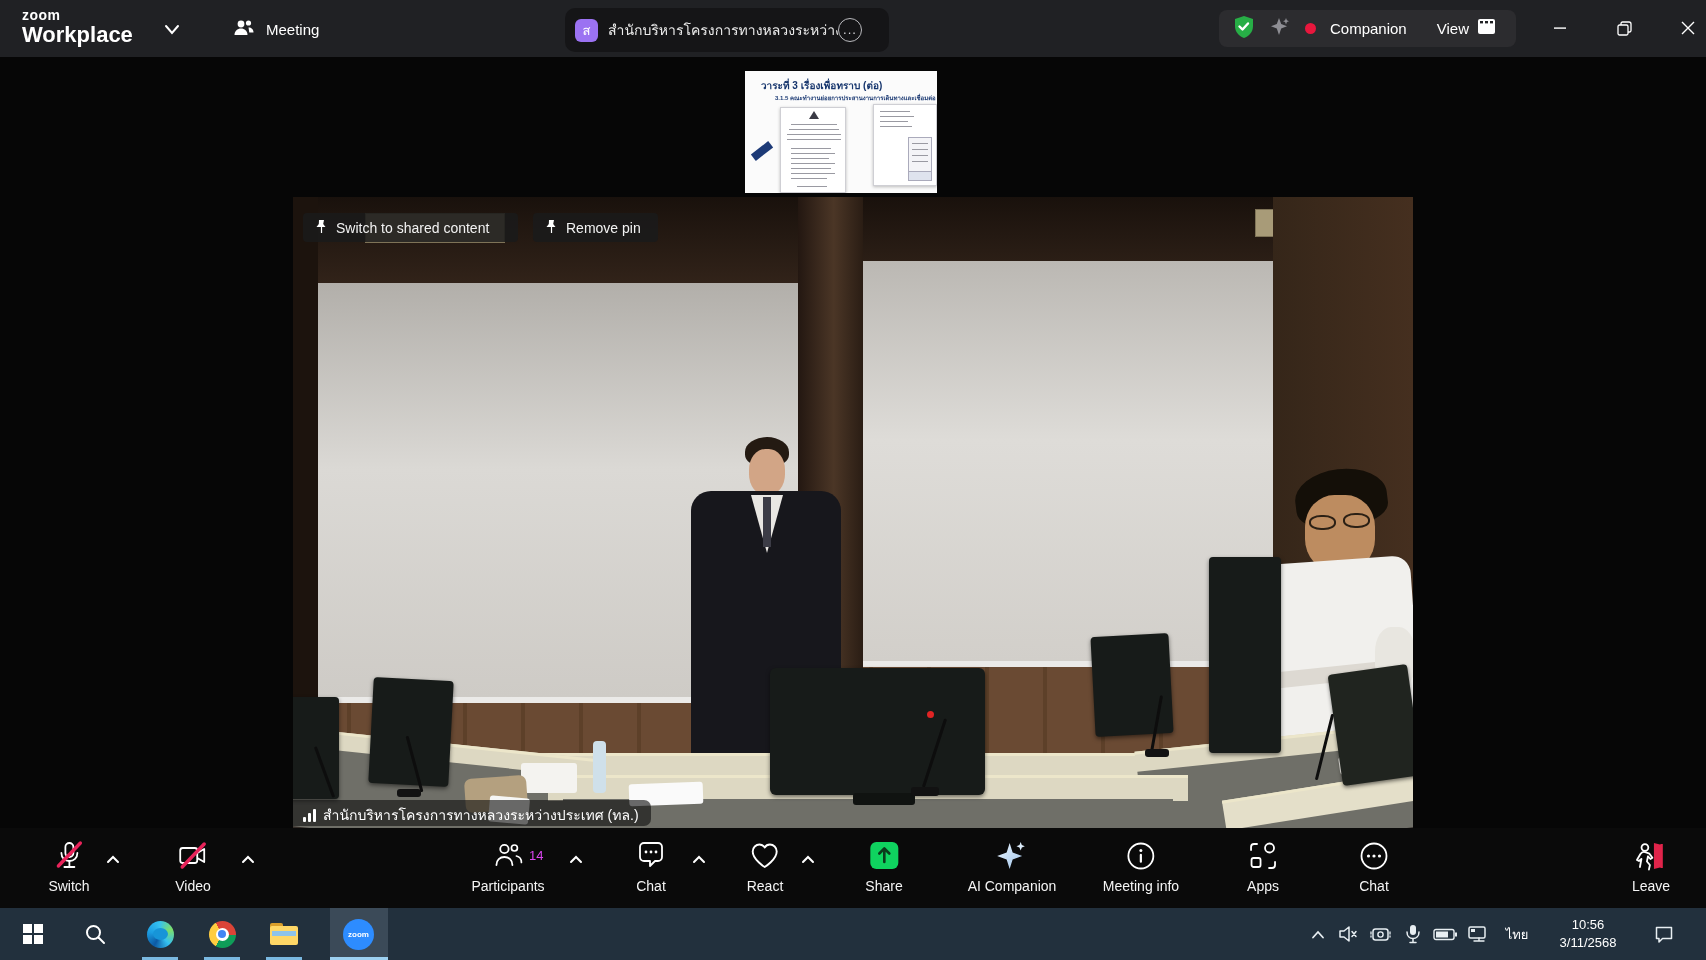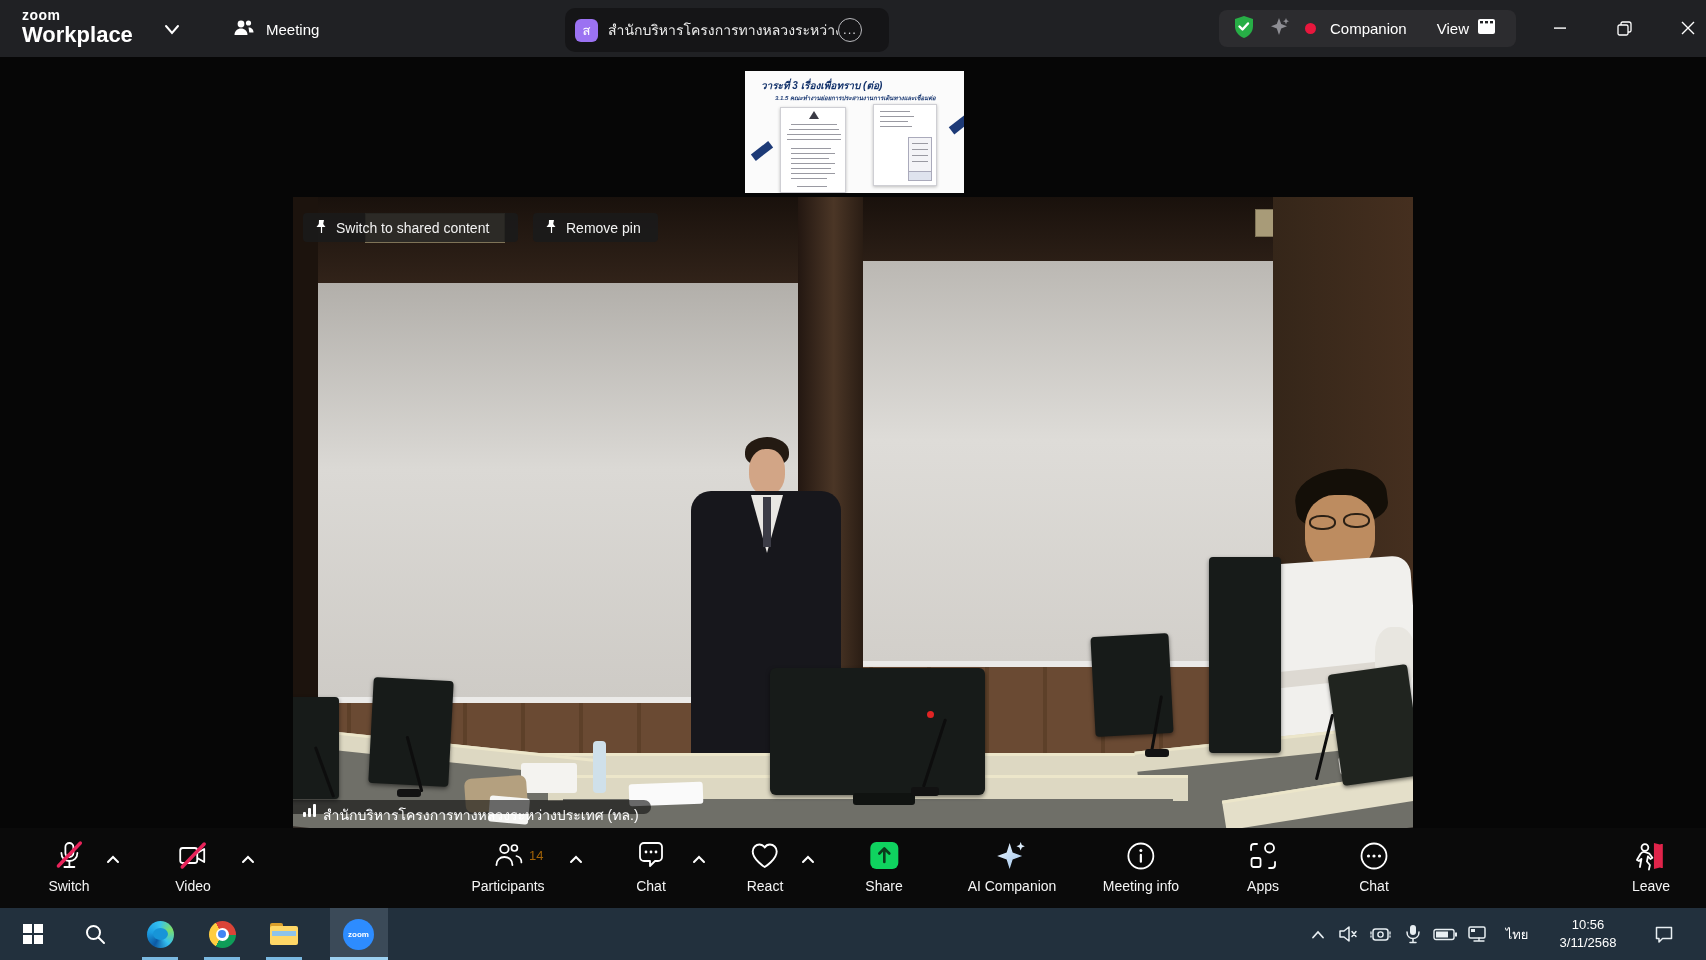--- a/index.html
+++ b/index.html
@@ -21,21 +21,21 @@
   .rec-dot { width:11px; height:11px; border-radius:50%; background:#e8173d; }
   .rec-text, .view-text { color:#fff; font-size:15px; }
   .view-wrap { display:flex; align-items:center; gap:8px; margin-left:16px; }
   .winbtn { position:absolute; top:8px; width:46px; height:40px; display:flex; align-items:center; justify-content:center; }
   .winbtn svg { display:block; }
 
   
   .stage { position:absolute; left:0; top:57px; width:1706px; height:771px; background:#060606; }
 
   
-  .thumb { position:absolute; left:745px; top:14px; width:219px; height:122px; background:#fbfbfb; overflow:hidden;font-style:italic; }
+  .thumb { position:absolute; left:745px; top:14px; width:192px; height:122px; background:#fbfbfb; overflow:hidden; }
   .thumb .t1 { position:absolute; left:16px; top:7px; color:#16356d; font-size:10px; font-weight:bold; }
   .thumb .t2 { position:absolute; left:30px; top:22px; color:#1d3b74; font-size:6px; font-weight:bold; white-space:nowrap; }
   .page { position:absolute; background:#fff; border:1px solid #cfcfd4; box-shadow:0 1px 3px rgba(0,0,0,.25); }
   .pg1 { left:35px; top:36px; width:66px; height:86px; }
   .pg2 { left:128px; top:33px; width:64px; height:82px; }
   .garuda { position:absolute; left:28px; top:3px; width:10px; height:8px; background:#3a3a44; clip-path:polygon(50% 0,100% 100%,0 100%); }
   .tline { position:absolute; height:1px; background:#9a9aa2; }
   .tbox { position:absolute; border:1px solid #aab; background:#f4f4f7; }
   .corner-accent { position:absolute; background:#1d3a77; }
   .ca1 { left:6px; top:76px; width:22px; height:8px; transform:rotate(-38deg); }
@@ -54,30 +54,30 @@
   .edgeL { left:0; top:0; width:25px; height:522px; background:#1c130d; }
   .desk-top { background:#ddd8c2; border-top:3px solid #ece6ca; }
   .desk-panel { background:#6f6f68; }
   .monitor { background:#171b19; border-radius:4px; box-shadow:0 2px 4px rgba(0,0,0,.5); }
   .mic-neck { width:3px; background:#0d0d0d; border-radius:2px; }
   .mic-base { background:#121212; border-radius:3px; }
   .prop { border-radius:3px; }
 
   
   .pin-btn { position:absolute; top:16px; height:29px; background:rgba(26,26,26,.88); border-radius:4px; color:#f2f2f2; font-size:14px; display:flex; align-items:center; gap:8px; padding:0 12px; }
-  .nameplate { position:absolute; left:0; top:603px; height:14px; background:rgba(16,16,16,.62); border-radius:0 7px 7px 0; display:flex; gap:7px; padding:4px 12px 0 10px; color:#fff; font-size:14px; }
+  .nameplate { position:absolute; left:0; top:603px; height:26px; background:rgba(16,16,16,.62); border-radius:0 7px 7px 0; display:flex; align-items:center; gap:7px; padding:4px 12px 0 10px; color:#fff; font-size:14px; }
   .sigbar { display:inline-block; width:3px; background:#fff; border-radius:1px; }
 
   
   .zoombar { position:absolute; left:0; top:828px; width:1706px; height:80px; background:#0a0a0a; }
   .zb-item { position:absolute; top:12px; transform:translateX(-50%); display:flex; flex-direction:column; align-items:center; color:#fff; }
   .zb-item .lbl { font-size:14px; margin-top:6px; white-space:nowrap; color:#f5f5f5; }
   .zb-ico { height:32px; display:flex; align-items:center; justify-content:center; }
   .zb-chev { position:absolute; top:22px; transform:translateX(-50%); }
-  .pcount { position:absolute; left:529px; top:20px; color:#a16207; font-size:13px; }
+  .pcount { position:absolute; left:529px; top:20px; color:#d946ef; font-size:13px; }
 
   
   .taskbar { position:absolute; left:0; top:908px; width:1706px; height:52px; background:#22303d; }
   .tk { position:absolute; top:0; height:52px; display:flex; align-items:center; justify-content:center; }
   .underline { position:absolute; bottom:0; height:3px; background:#7ab8e0; }
   .zoom-active { position:absolute; left:330px; top:0; width:58px; height:52px; background:#3b4a58; }
   .zoomapp { width:31px; height:31px; border-radius:50%; background:#2d8cff; color:#fff; font-size:8px; font-weight:bold; display:flex; align-items:center; justify-content:center; }
   .tray-txt { color:#fff; font-size:13px; }
   .clock { position:absolute; left:1540px; top:8px; width:96px; text-align:center; color:#fff; font-size:13px; line-height:18px; }
 </style>

